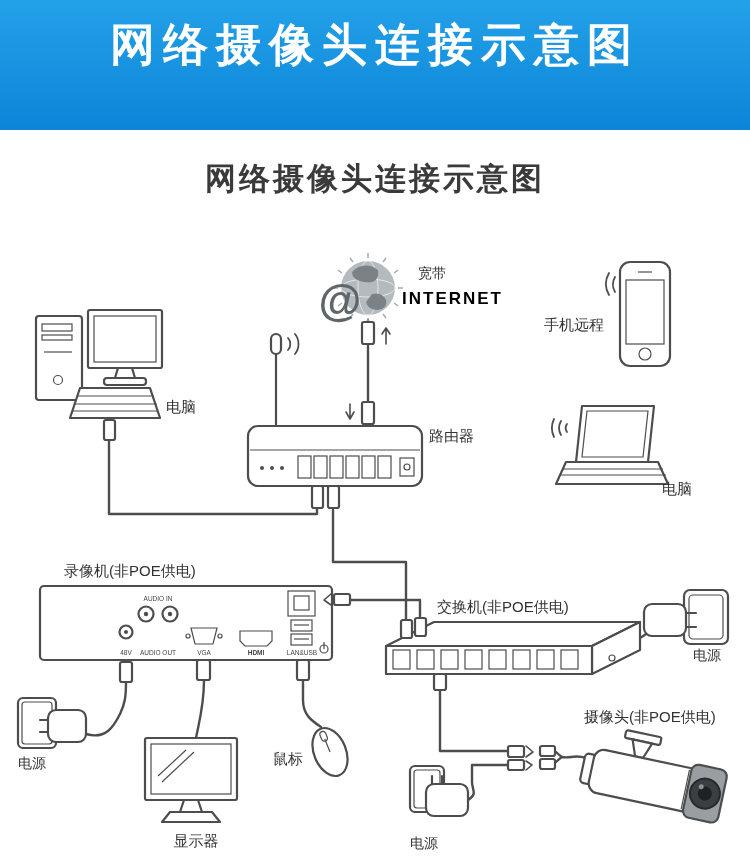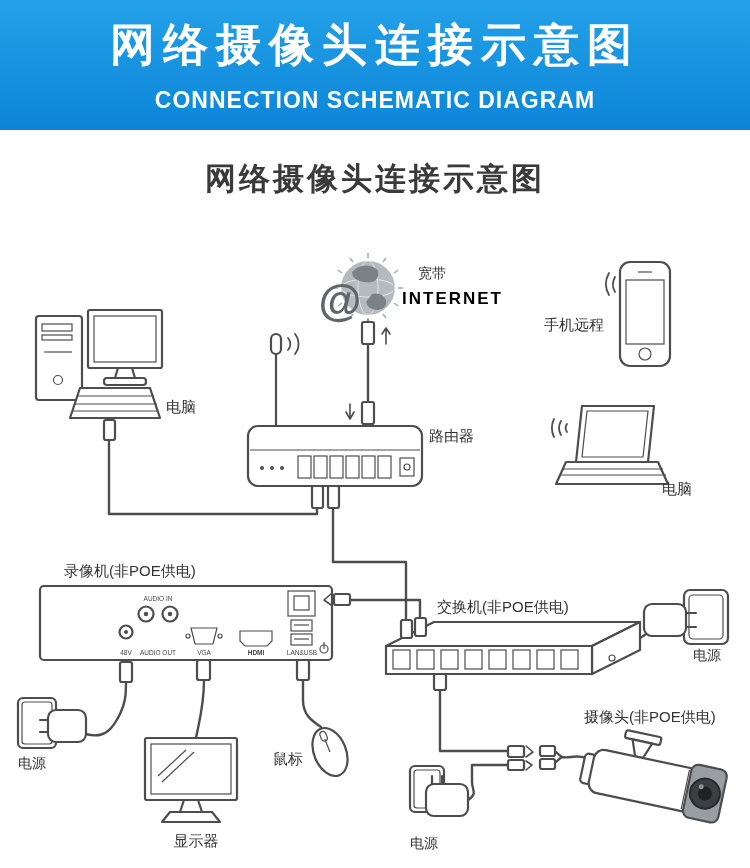--- a/index.html
+++ b/index.html
@@ -30,21 +30,20 @@
   .tick { stroke:#a6acaf; stroke-width:1.5; }
   .grid { fill:none; stroke:#e4e7e8; stroke-width:1; }
 </style>
 </head>
 <body>
 
 <div class="page">
 
   <header class="banner">
     <h1>网络摄像头连接示意图</h1>
-    <h2>CONNECTION SCHEMATIC DIAGRAM</h2>
   </header>
 
   <div class="page-title">
     <h3>网络摄像头连接示意图</h3>
   </div>
 
   <svg width="750" height="640" viewBox="0 0 750 640">
 
     <g>
       <path class="cable" d="M368,92 V196"></path>

